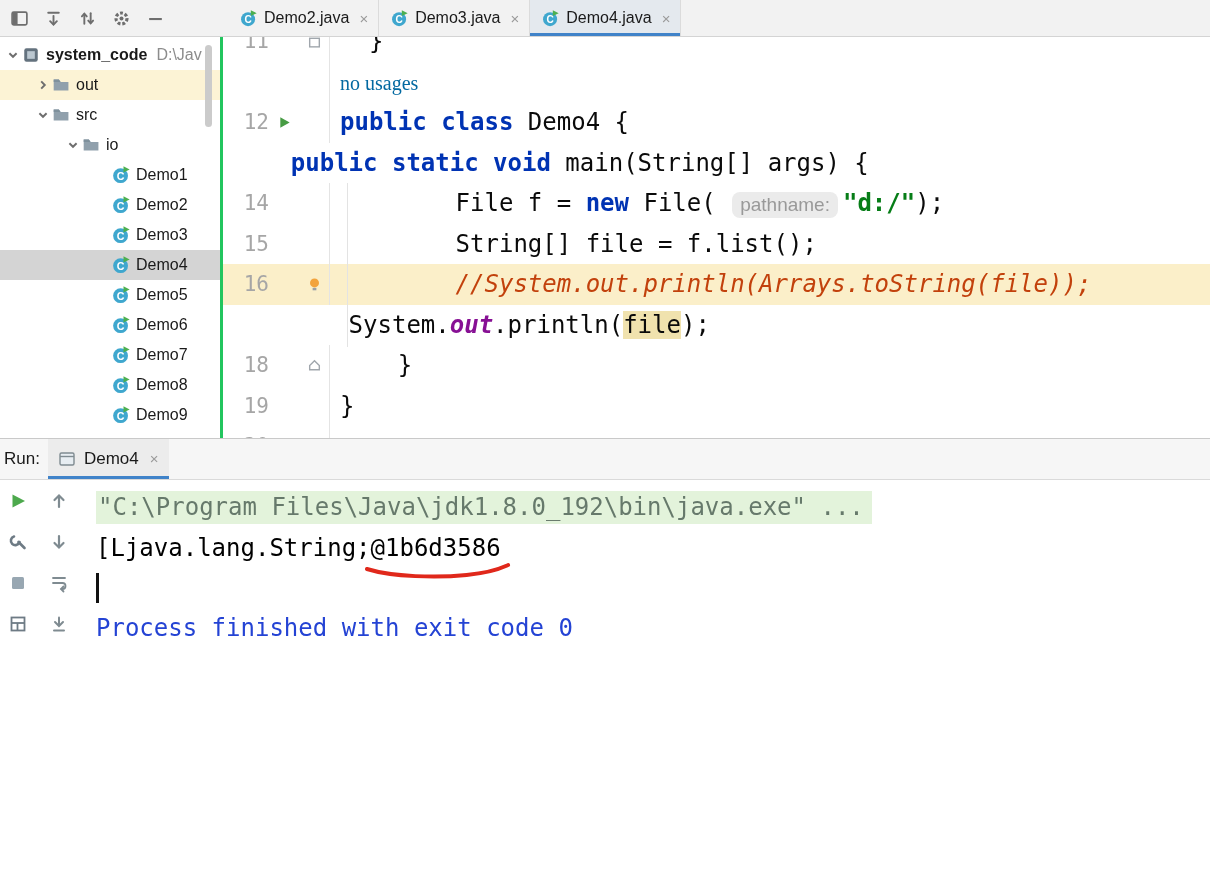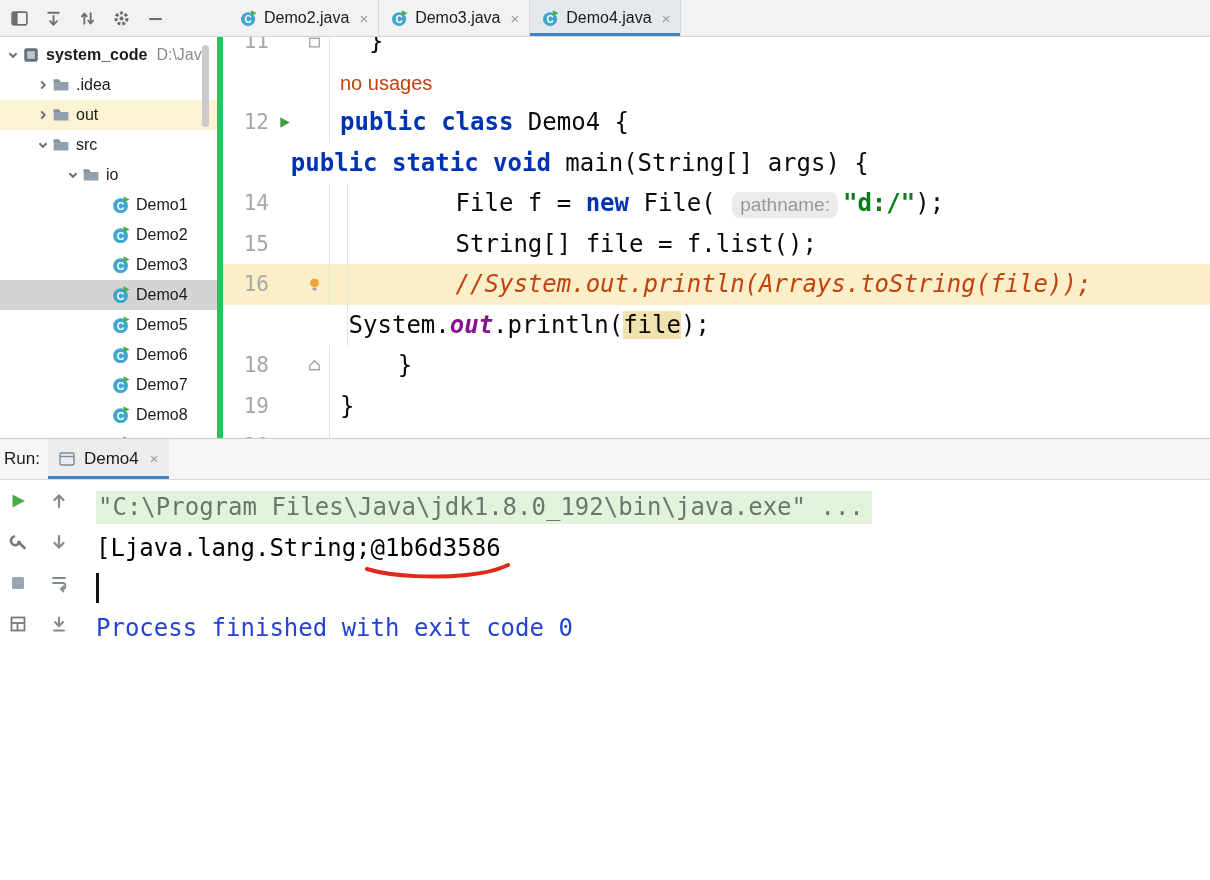--- a/index.html
+++ b/index.html
@@ -13,21 +13,21 @@
   .tbtn{width:26px;height:26px;display:flex;align-items:center;justify-content:center;border-radius:3px;}
   .tbtn svg{width:19px;height:19px;}
   .tabs{display:flex;align-items:stretch;}
   .tab{display:flex;align-items:center;gap:7px;padding:0 10px 0 12px;border-right:1px solid #DBDBDB;font-size:16px;cursor:default;}
   .tab.active{background:#E4E9EE;box-shadow:inset 0 -3px 0 #4083C9;}
   .tab .ic{width:17px;height:17px;flex:0 0 17px;margin:0;}
   .tab-close{color:#9A9A9A;font-size:15px;margin-left:3px;}
 
   
   .main{flex:1;display:flex;min-height:0;}
-  .project{width:223px;flex:0 0 223px;border-right:6px solid #22c55e;position:relative;overflow:hidden;background:#fff;padding-top:3px;}
+  .project{width:223px;flex:0 0 223px;border-right:3px solid #22c55e;position:relative;overflow:hidden;background:#fff;padding-top:3px;}
   .trow{height:30px;display:flex;align-items:center;font-size:16px;white-space:nowrap;}
   .trow.selected{background:#D4D4D4;}
   .trow.highlight{background:#FCF3D5;}
   .chev{width:18px;height:18px;flex:0 0 18px;display:flex;align-items:center;justify-content:center;}
   .chev svg{width:12px;height:12px;}
   .ic{width:18px;height:18px;flex:0 0 18px;margin-right:6px;}
   .tname.bold{font-weight:bold;}
   .tpath{color:#8C8C8C;margin-left:9px;}
   .pscroll{position:absolute;right:8px;top:8px;width:7px;height:82px;background:#CBCBCB;border-radius:4px;}
 
@@ -40,21 +40,21 @@
   .lnum{width:46px;flex:0 0 46px;text-align:right;color:#A6A6A6;font-family:"DejaVu Sans Mono",monospace;font-size:21px;}
   .gslot{width:30px;flex:0 0 30px;display:flex;align-items:center;justify-content:center;}
   .gicon{width:15px;height:15px;}
   .codetext{white-space:pre;font-family:"DejaVu Sans Mono",monospace;font-size:24px;padding-left:10px;color:#0a0a0a;}
   .tok-kw{color:#0033B3;font-weight:bold;}
   .tok-str{color:#067D17;font-weight:bold;}
   .tok-cmt{color:#c2410c;font-style:italic;}
   .tok-field{color:#871094;font-style:italic;font-weight:bold;}
   .tok-hl{background:#F0E2AE;}
   .tok-hint{font-family:"Liberation Sans",sans-serif;font-size:19px;color:#999;background:#EBEBEB;border-radius:8px;padding:2px 8px 3px;margin:0 5px 0 2px;}
-  .inlay{font-family:Liberation Sans, sans-serif;font-size:20px;color:#c2410c;}
+  .inlay{font-family:Liberation Serif, serif;font-size:20px;color:#0369a1;}
   .indent-guide{position:absolute;left:124px;top:146px;width:1px;height:164px;background:#E3E3E3;}
 
   
   .runbar{flex:0 0 41px;border-top:1px solid #C9C9C9;background:#F6F6F6;display:flex;align-items:stretch;gap:8px;padding-left:4px;}
   .runlabel{align-self:center;font-size:17px;}
   .runtab{display:flex;align-items:center;gap:8px;padding:0 10px;background:#ECECEC;box-shadow:inset 0 -3px 0 #4083C9;font-size:17px;}
   .runtab svg{width:18px;height:18px;}
 
   
   .console{flex:1;display:flex;background:#fff;border-top:1px solid #DADADA;min-height:0;}
@@ -151,32 +151,20 @@
                 <polyline points="2,3.5 5,6.5 8,3.5" fill="none" stroke="#6E6E6E" stroke-width="1.6"></polyline>
               </svg>
             </span>
             <svg class="ic" viewBox="0 0 16 16">
               <rect x="2" y="2" width="12" height="12" rx="2" fill="#64727E"></rect>
               <rect x="4.6" y="4.6" width="6.8" height="6.8" fill="#BBC7D0"></rect>
             </svg>
             <span class="tname bold">system_code</span>
             <span class="tpath">D:\Jav</span>
           </div>
-          <div class="trow" style="padding-left:34px">
-            <span class="chev">
-              <svg viewBox="0 0 10 10">
-                <polyline points="3.5,2 6.5,5 3.5,8" fill="none" stroke="#6E6E6E" stroke-width="1.6"></polyline>
-              </svg>
-            </span>
-            <svg class="ic" viewBox="0 0 16 16">
-              <path d="M1.5,3.2 h4.6 l1.6,2.1 h6.9 v7.6 h-13.1 z" fill="#90A0AC"></path>
-              <path d="M1.5,3.2 h4.6 l1.6,2.1 h-6.2 z" fill="#7E909C"></path>
-            </svg>
-            <span class="tname">.idea</span>
-          </div>
           <div class="trow highlight" style="padding-left:34px">
             <span class="chev">
               <svg viewBox="0 0 10 10">
                 <polyline points="3.5,2 6.5,5 3.5,8" fill="none" stroke="#6E6E6E" stroke-width="1.6"></polyline>
               </svg>
             </span>
             <svg class="ic" viewBox="0 0 16 16">
               <path d="M1.5,3.2 h4.6 l1.6,2.1 h6.9 v7.6 h-13.1 z" fill="#90A0AC"></path>
               <path d="M1.5,3.2 h4.6 l1.6,2.1 h-6.2 z" fill="#7E909C"></path>
             </svg>

